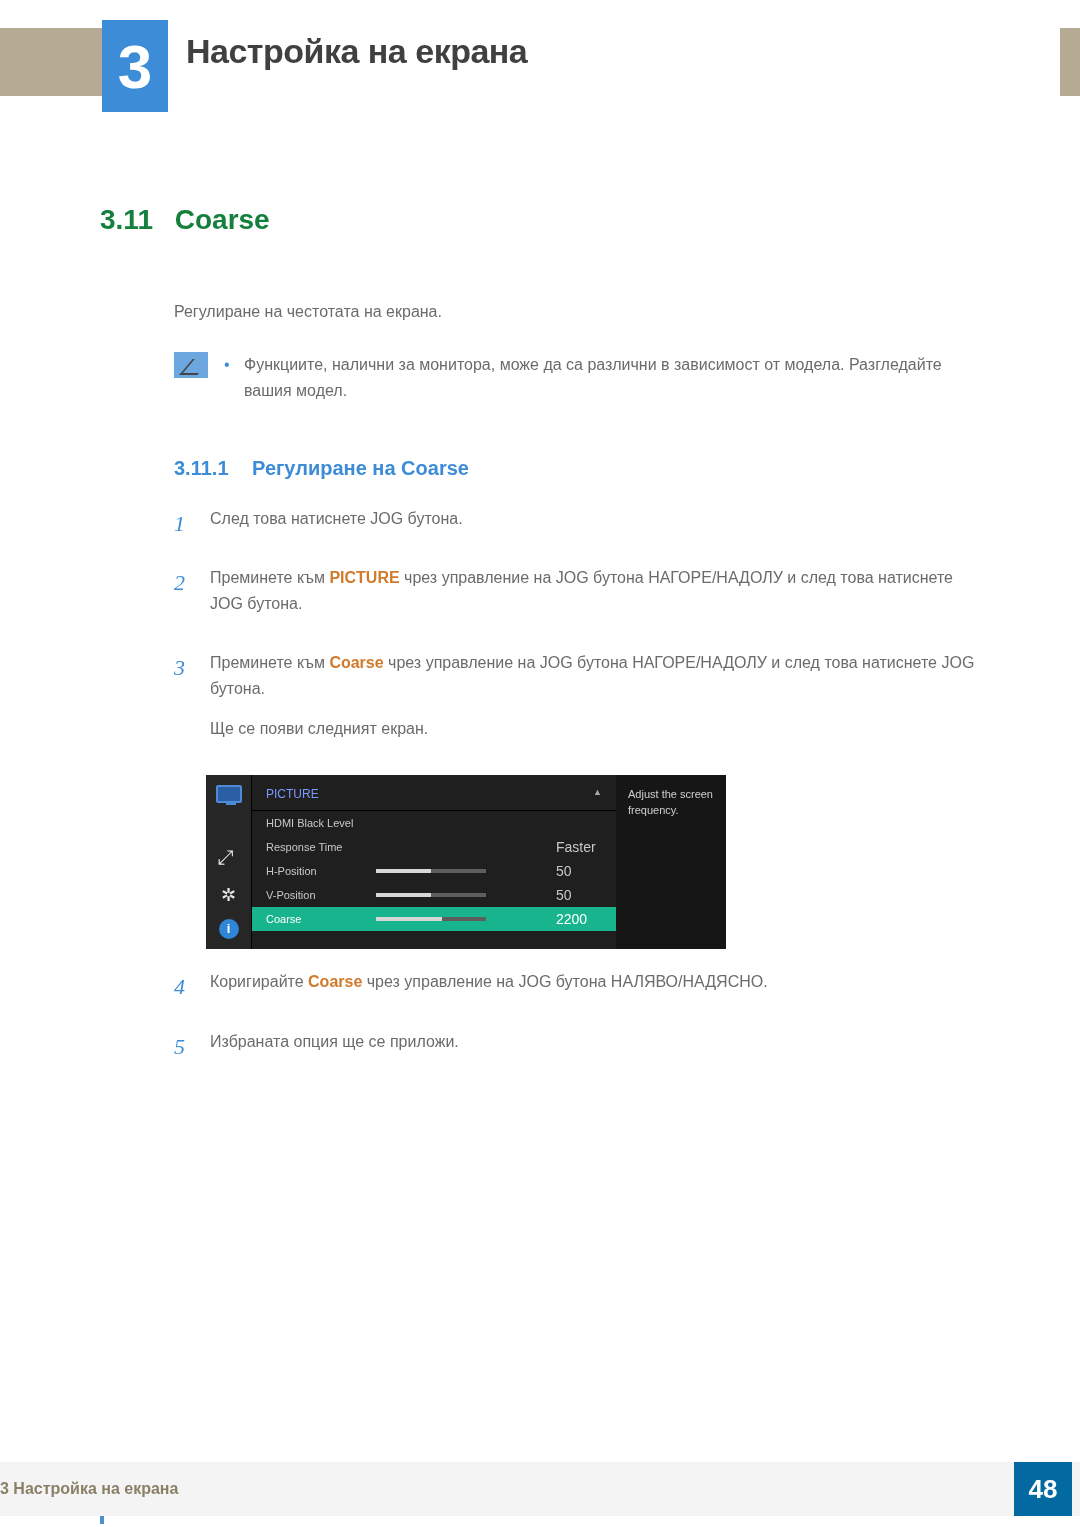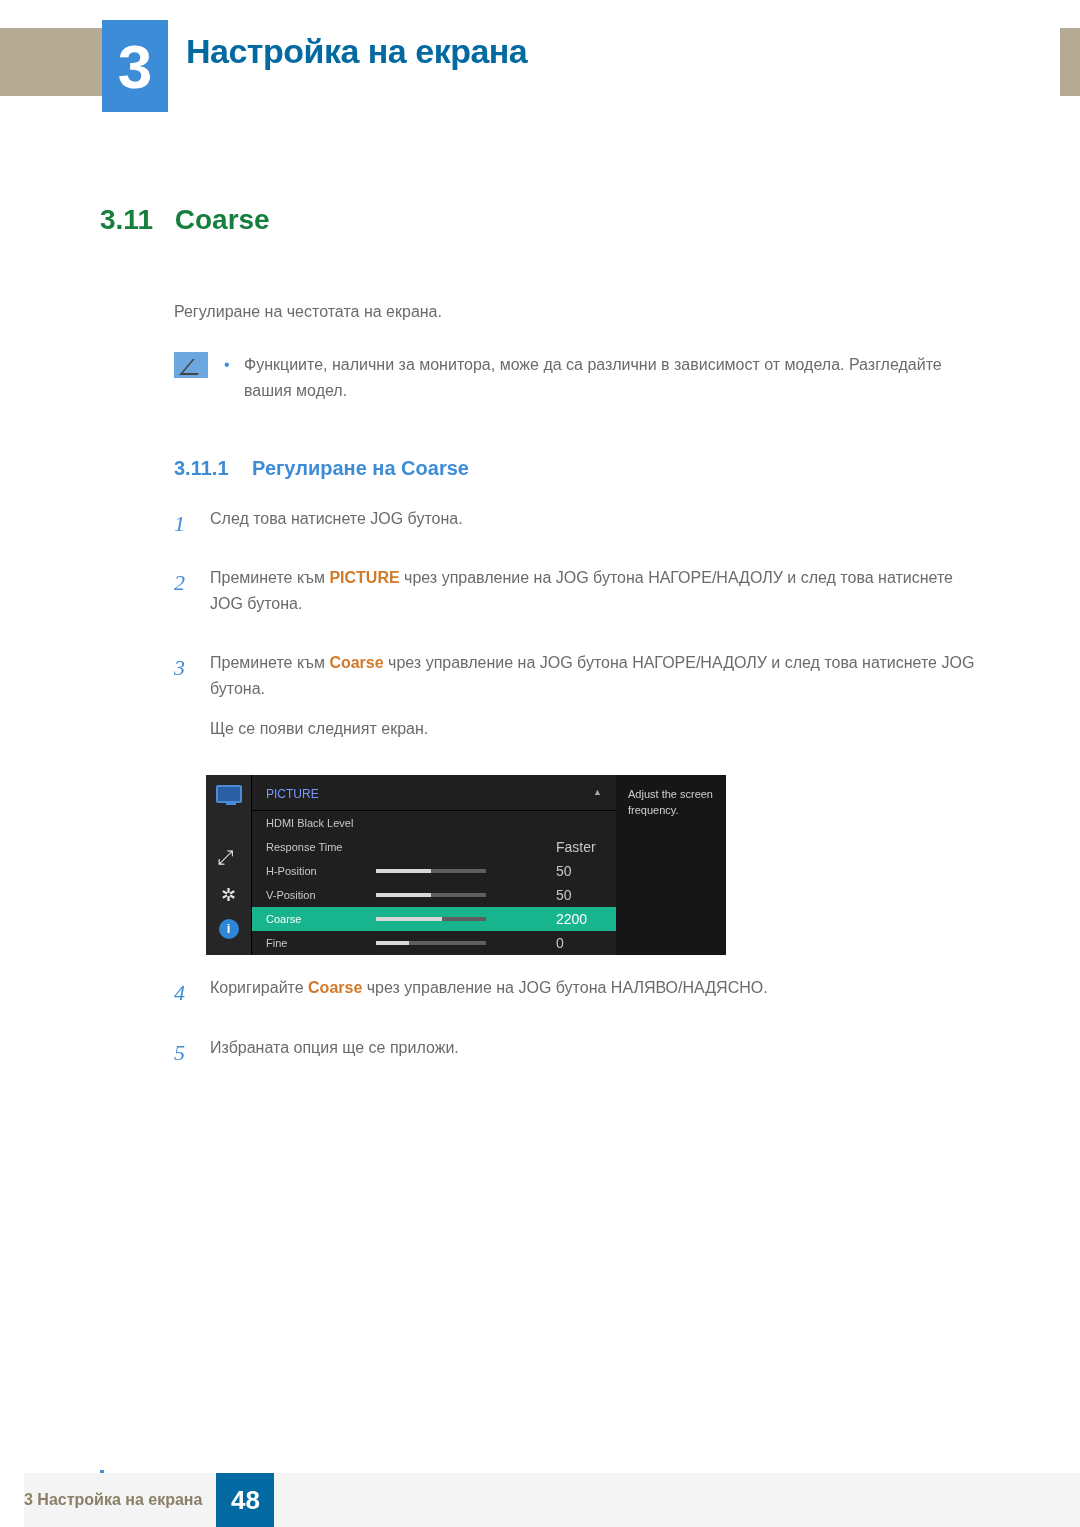--- a/index.html
+++ b/index.html
@@ -27,21 +27,21 @@
     width: 66px; height: 92px;
     background: #3d8cd8;
     color: #fff;
     font-size: 62px;
     font-weight: bold;
     display: flex;
     align-items: center;
     justify-content: center;
   }
   .chapter-title {
-    color: #0369a1;
+    color: #404040;
     font-size: 34px;
     font-weight: bold;
     margin-left: 18px;
     margin-top: 12px;
     letter-spacing: -0.5px;
   }
   
   .content {
     position: absolute;
     top: 190px; left: 100px; right: 100px;
@@ -209,27 +209,26 @@
   .sicon.arrows::before { content:"⤢"; position:absolute; left:0; top:-2px;}
   .sicon.gear { color:#e6e6e6; font-size:18px;}
   .sicon.info {
     width: 20px; height: 20px; border-radius: 50%;
     background: #2f86d6; color: #fff; font-weight: bold;
     font-size: 13px; display:flex; align-items:center; justify-content:center;
   }
   
   .footer {
     position: absolute;
-    left: 0; right: 0; bottom: 0;
+    left: 0; right: 0; bottom: 11px;
     height: 54px;
     display: flex;
-    justify-content: flex-start;
+    justify-content: space-between;
     align-items: center;
     background: #f4f4f4;
-    margin-left: 24px;
   }
   .footer-label {
     color: #8b7f67;
     font-size: 16px;
     font-weight: bold;
     margin-right: 14px;
   }
   .footer-page {
     width: 58px;
     height: 54px;
@@ -364,29 +363,20 @@
             </div>
             <div class="osd-row selected">
               <div class="osd-label">Coarse</div>
               <div class="osd-bar-wrap">
                 <div class="osd-bar">
                   <div class="osd-bar-fill" style="width: 60%;"></div>
                 </div>
               </div>
               <div class="osd-val">2200</div>
             </div>
-            <div class="osd-row">
-              <div class="osd-label">Fine</div>
-              <div class="osd-bar-wrap">
-                <div class="osd-bar">
-                  <div class="osd-bar-fill" style="width: 30%;"></div>
-                </div>
-              </div>
-              <div class="osd-val">0</div>
-            </div>
           </div>
       </div>
       <div class="osd-right">Adjust the screen frequency.</div>
     </div>
   </div>
 
   <ol class="steps">
     <li class="step">
       <div class="step-num">4</div>
       <div class="step-body">

